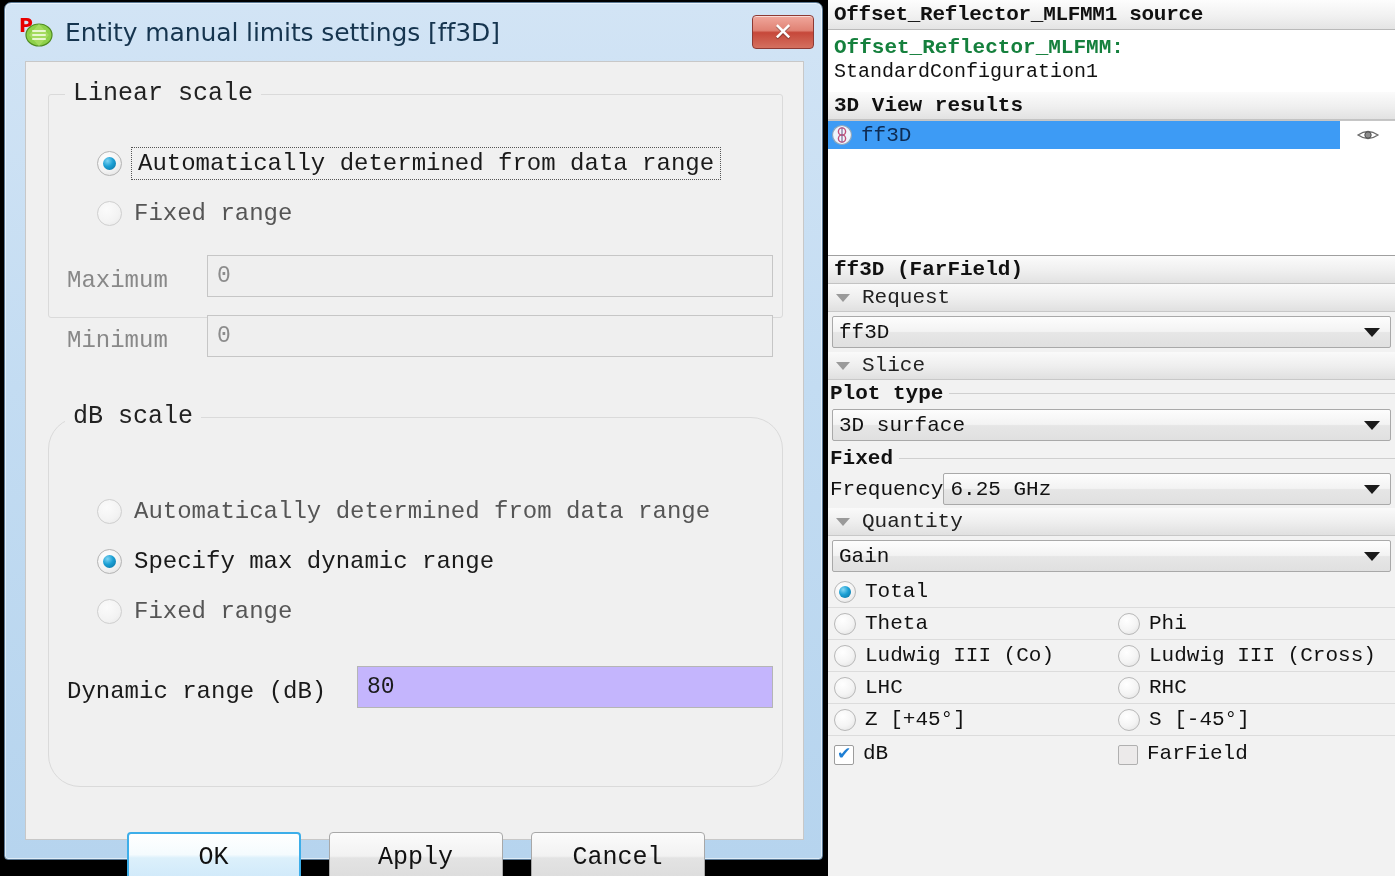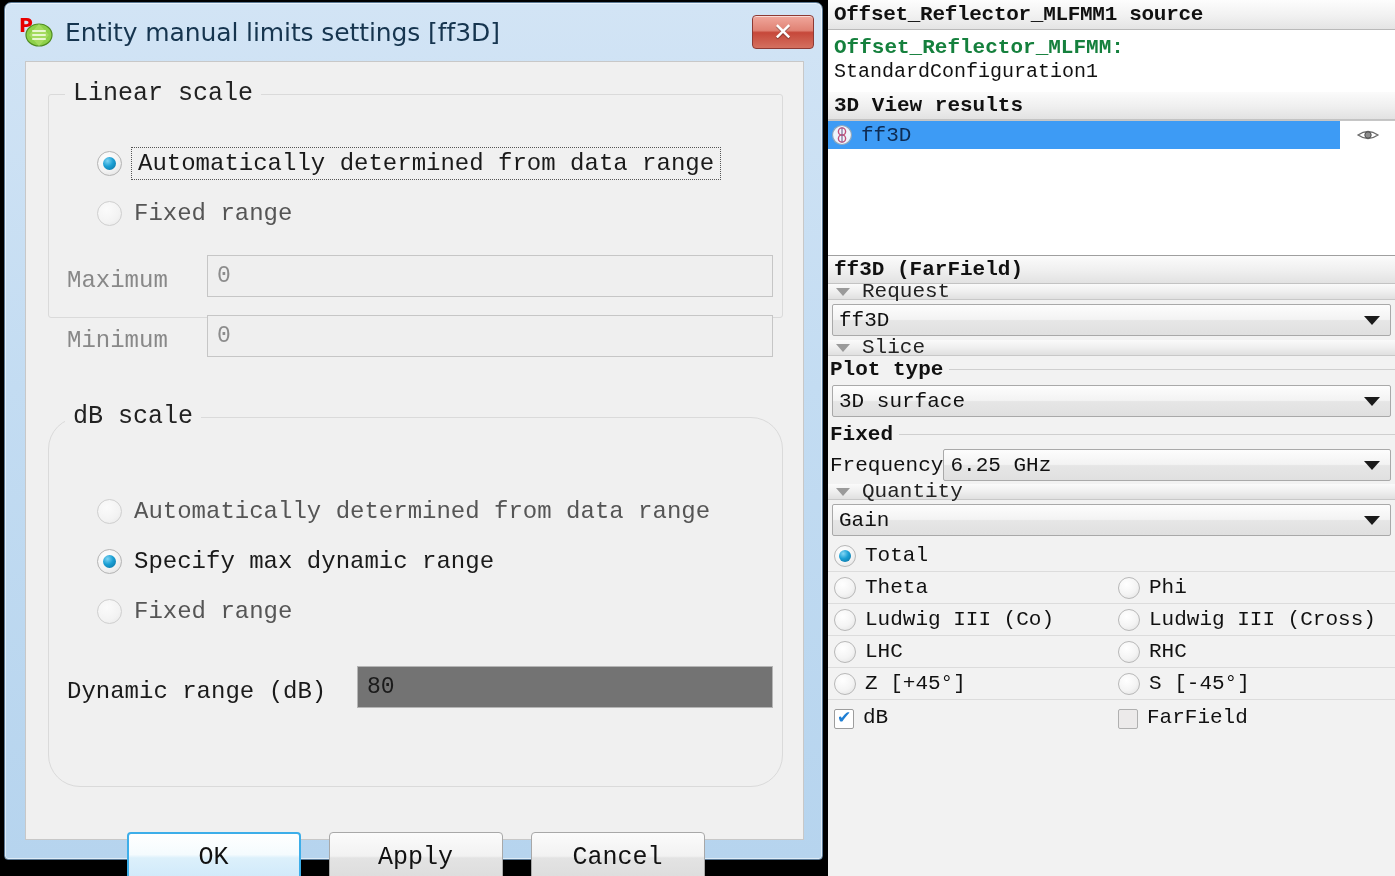--- a/index.html
+++ b/index.html
@@ -102,21 +102,21 @@
   .field-label.enabled { color:#1a1a1a; }
   .textinput {
     position: absolute;
     border: 1px solid #c6c6c6;
     background: #efefef;
     font-family:"Liberation Mono", monospace;
     font-size: 23px; color:#8c8c8c;
     padding: 0 9px;
     display:flex; align-items:center;
   }
-  .textinput.enabled { background:#737373; color:#1a1a1a; border-color:#b5b5b5; }
+  .textinput.enabled { background:#c4b5fd; color:#1a1a1a; border-color:#b5b5b5; }
 
   .btn-row { position:absolute; left:0; top:770px; width:779px; display:flex; justify-content:center; gap:28px; }
   .btn {
     width: 174px; height: 50px;
     border: 1px solid #a8a8a8; border-radius: 4px;
     background: linear-gradient(to bottom, #fbfbfb 0%, #f2f2f2 48%, #e3e3e3 52%, #dcdcdc 100%);
     font-family:"Liberation Mono", monospace;
     font-size: 25px; color:#111;
     display:flex; align-items:center; justify-content:center;
     cursor:pointer;
@@ -178,21 +178,21 @@
 
   .sect-title {
     height: 28px;
     background: linear-gradient(to bottom, #fbfbfb 0%, #efefef 55%, #e2e2e2 100%);
     border-bottom: 1px solid #c3c3c3;
     display:flex; align-items:center;
     padding-left: 6px;
     font-size: 21px; color:#111; font-weight:bold;
   }
   .collapse-hdr {
-    height: 16px;
+    height: 28px;
     background: linear-gradient(to bottom, #fafafa 0%, #efefef 50%, #e0e0e0 100%);
     border-bottom: 1px solid #c8c8c8;
     display:flex; align-items:center;
     padding-left: 8px;
     font-size: 21px; color:#222;
     cursor:pointer;
   }
   .tri {
     width: 0; height: 0;
     border-left: 7px solid transparent;

